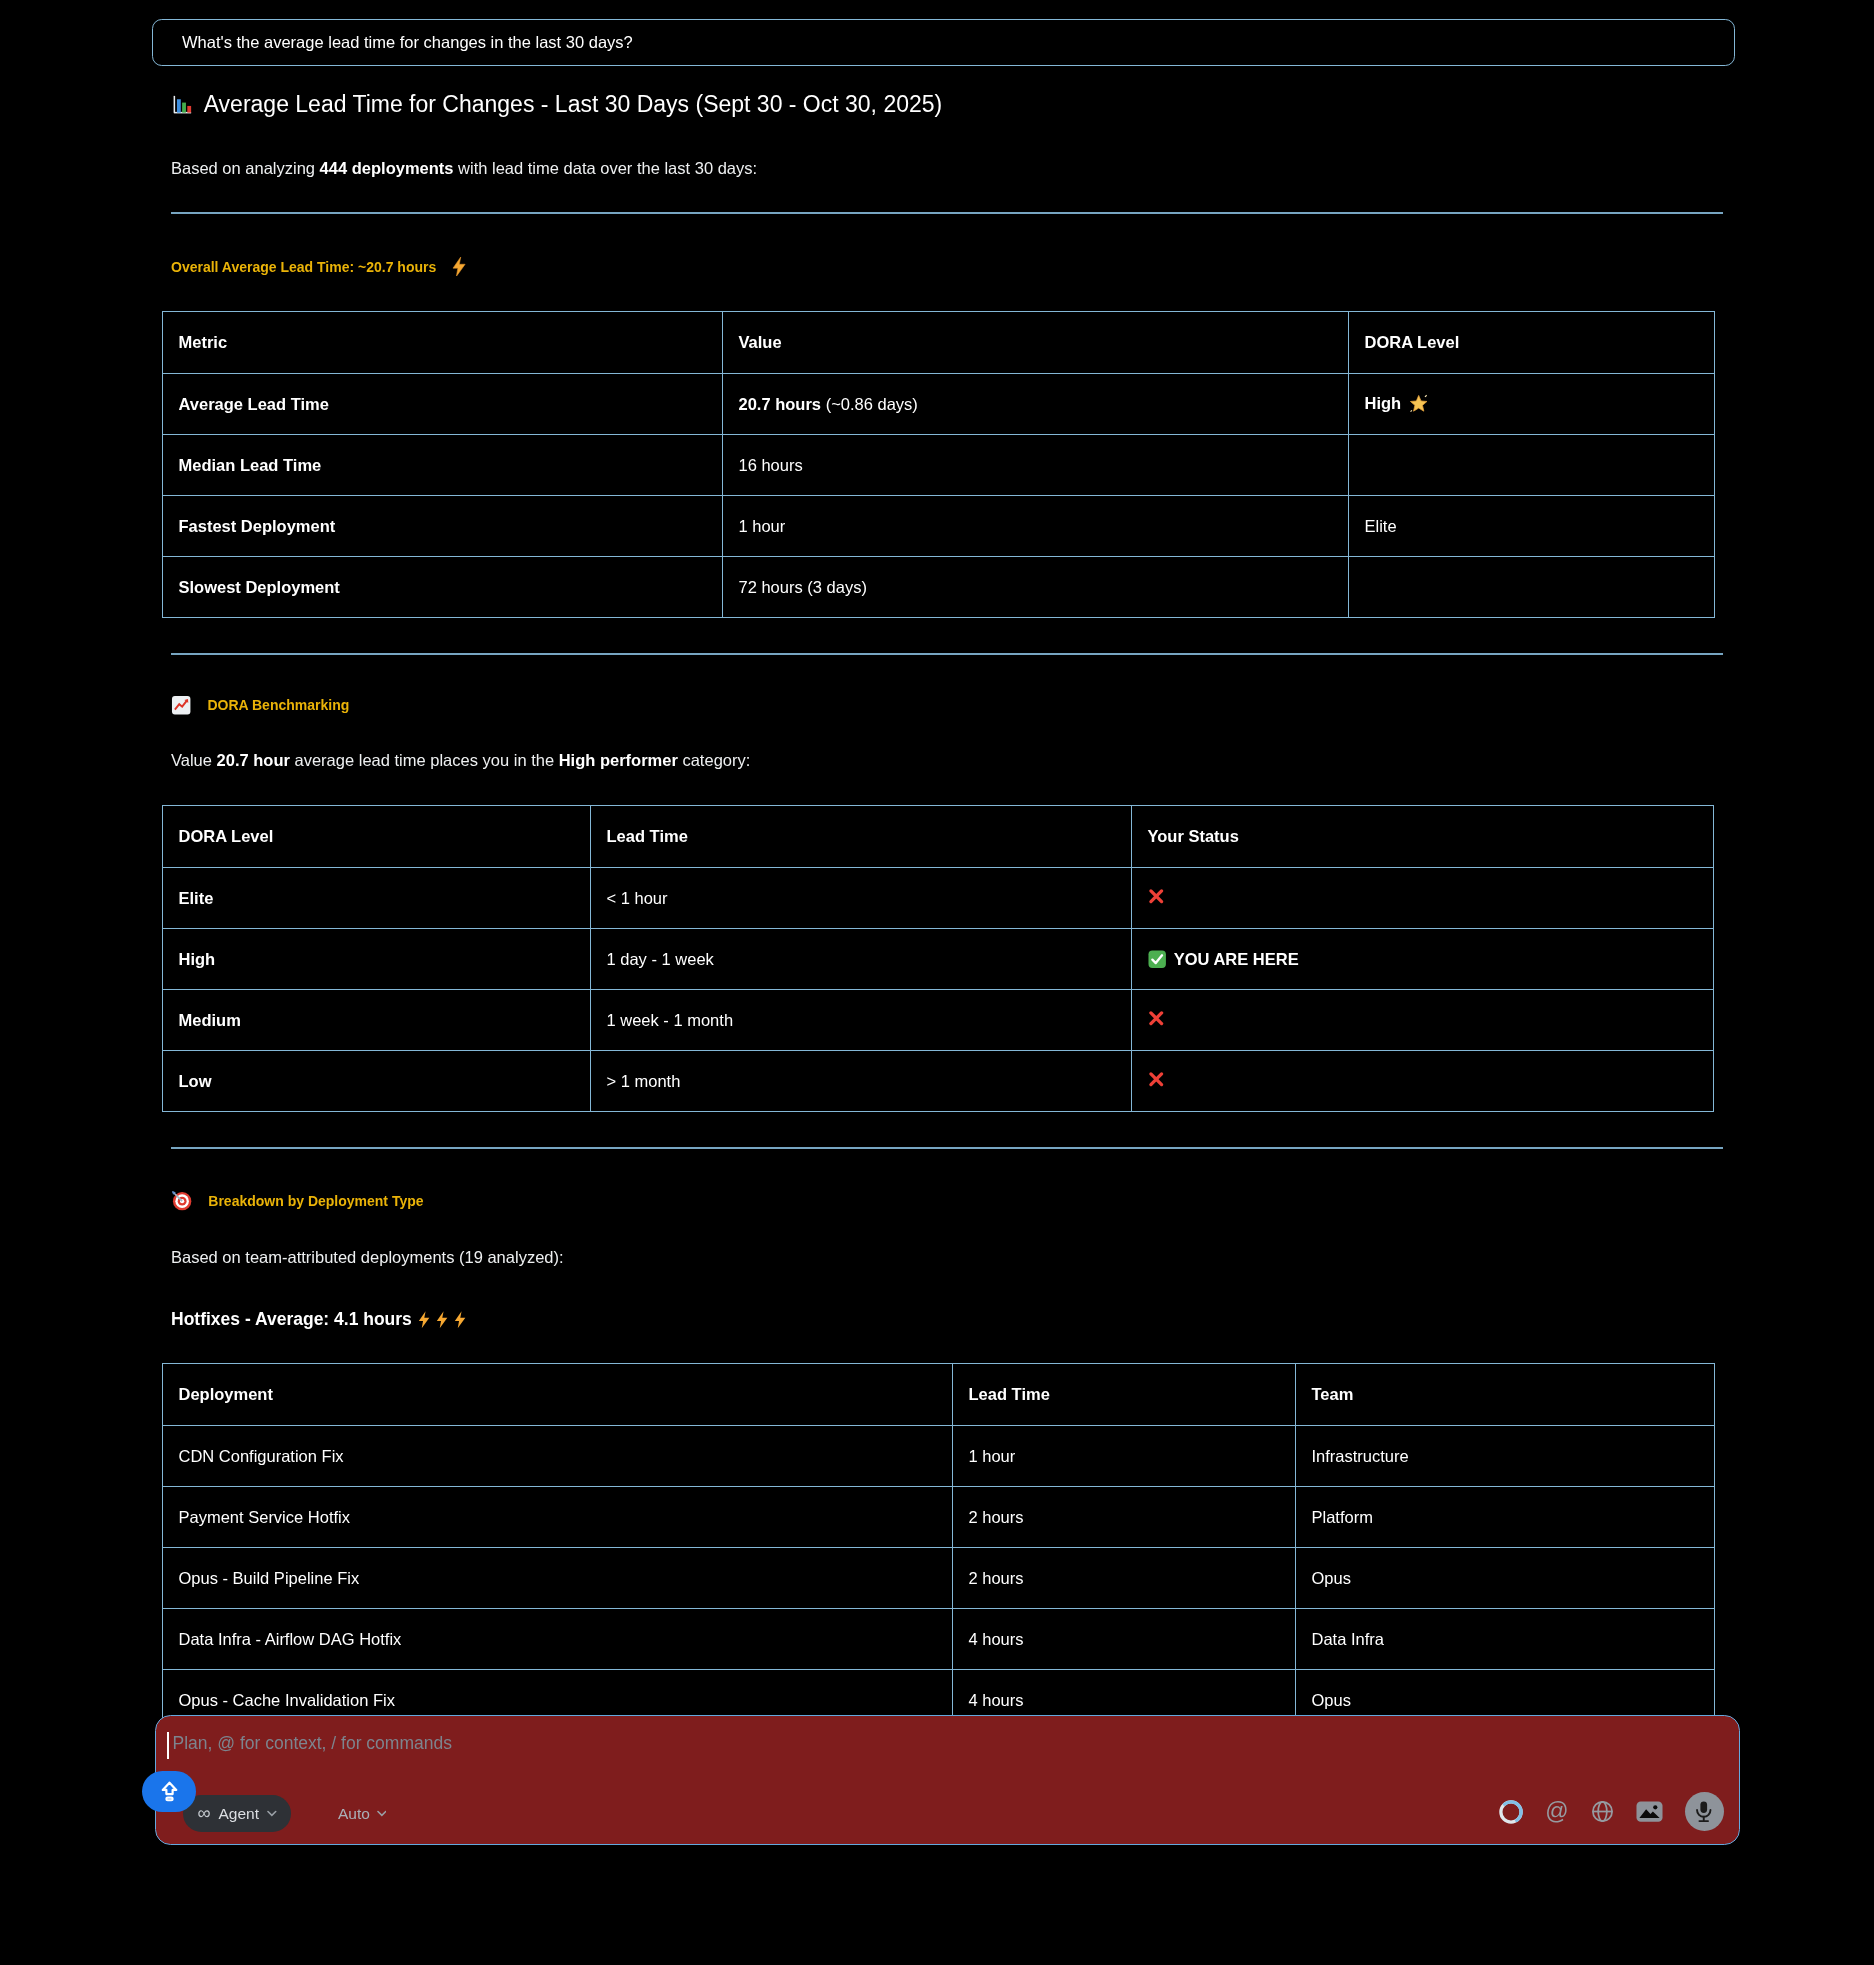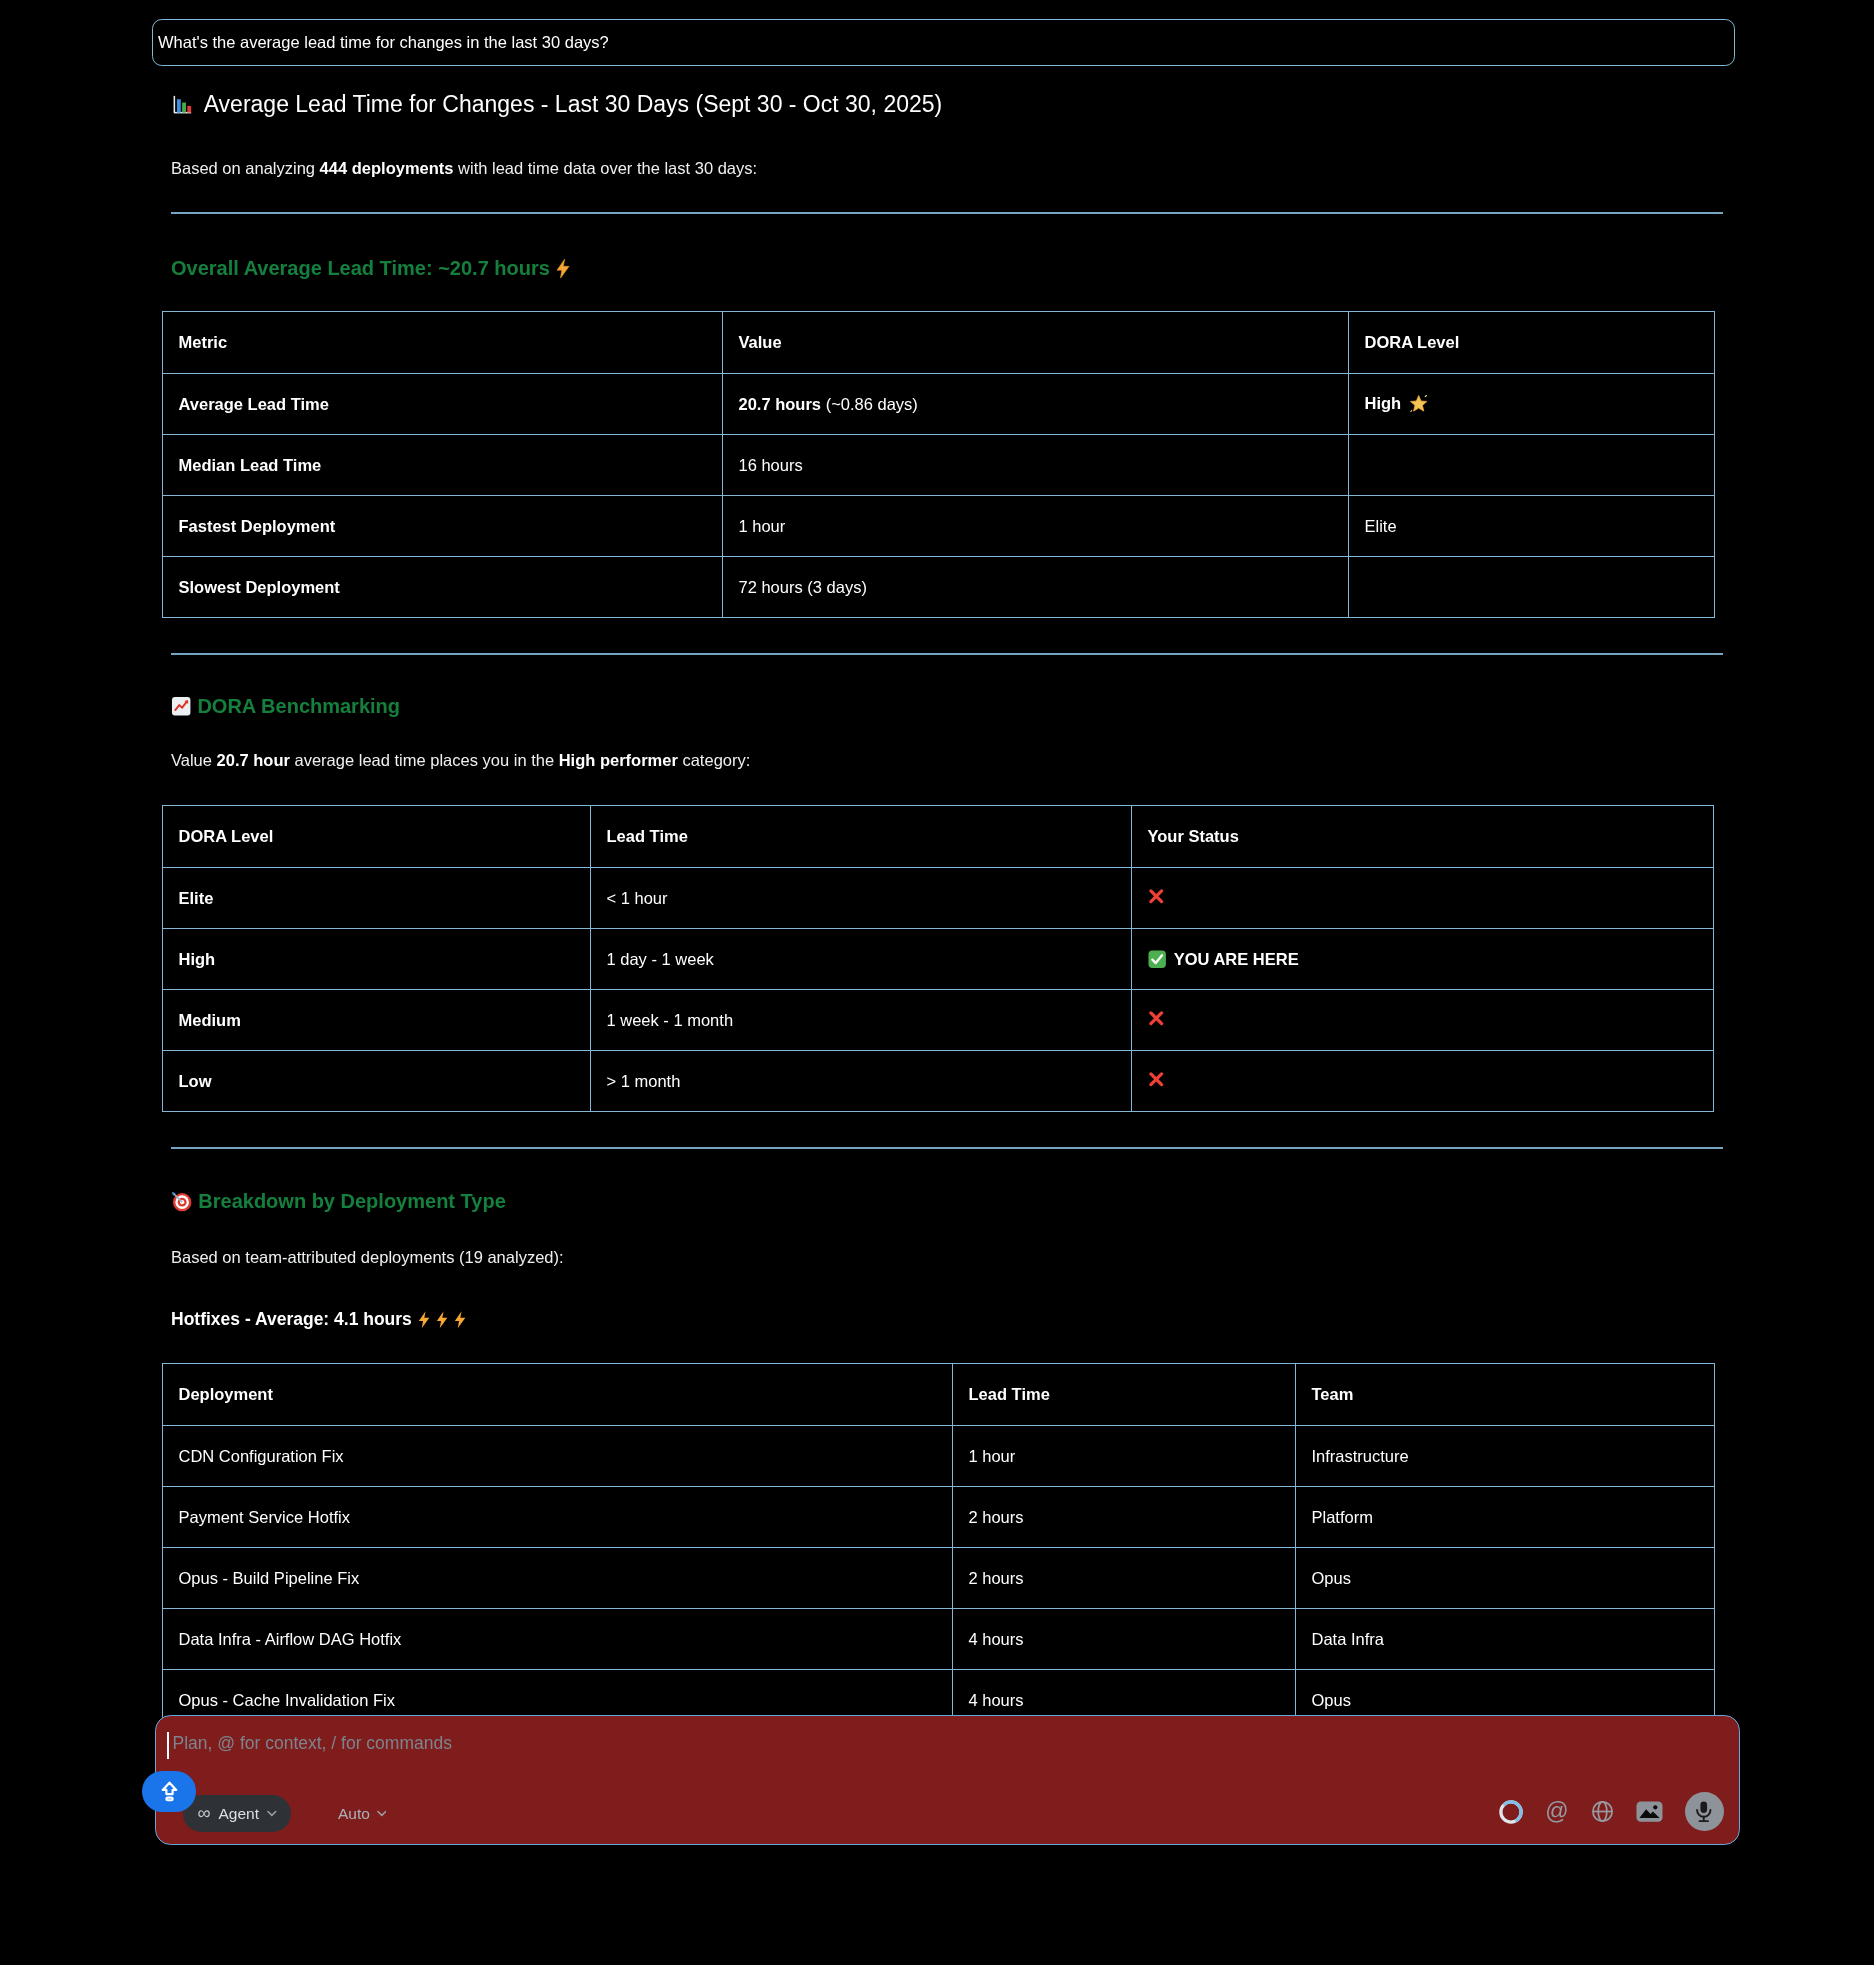--- a/index.html
+++ b/index.html
@@ -7,32 +7,32 @@
   #canvas {
     position:relative; width:1875px; height:1966px; background:#000;
     font-family:"Liberation Sans","DejaVu Sans",sans-serif; color:#f2f3f4; overflow:hidden;
   }
   .abs { position:absolute; }
 
   
   #question-box {
     left:152px; top:19.4px; width:1583px; height:47px;
     border:1.9px solid #84b7d6; border-radius:9.7px;
-    display:flex; align-items:center; padding-left:5px;
+    display:flex; align-items:center; padding-left:29px;
     font-size:16.5px; color:#ffffff;
   }
 
   
   #report-title { left:171px; top:91px; display:flex; align-items:center; gap:9.7px;
     font-size:23px; font-weight:400; color:#fff; }
   .para { left:171px; font-size:16.5px; color:#eef0f1; line-height:22px; }
   .para .b { font-weight:700; color:#fff; }
   .hrule { left:171px; width:1552px; height:1.9px; background:#84b7d6; opacity:.9; }
-  .h3 { left:171px; display:flex; align-items:center; gap:6px;
-    font-size:20px; font-weight:700; color:#15803d; }
+  .h3 { left:171px; display:flex; align-items:center; gap:16px;
+    font-size:14px; font-weight:700; color:#eab308; }
   .h4 { left:171px; display:flex; align-items:center; gap:5.8px;
     font-size:17.5px; font-weight:700; color:#fff; }
 
   
   table.tbl { border-collapse:collapse; table-layout:fixed; position:absolute; left:162px; }
   .tbl th, .tbl td {
     border:1.9px solid #84b7d6; height:61px; padding:0 9.7px 0 15.5px;
     text-align:left; vertical-align:middle; font-size:16.5px; color:#fff; font-weight:400;
     overflow:hidden; white-space:nowrap;
   }

